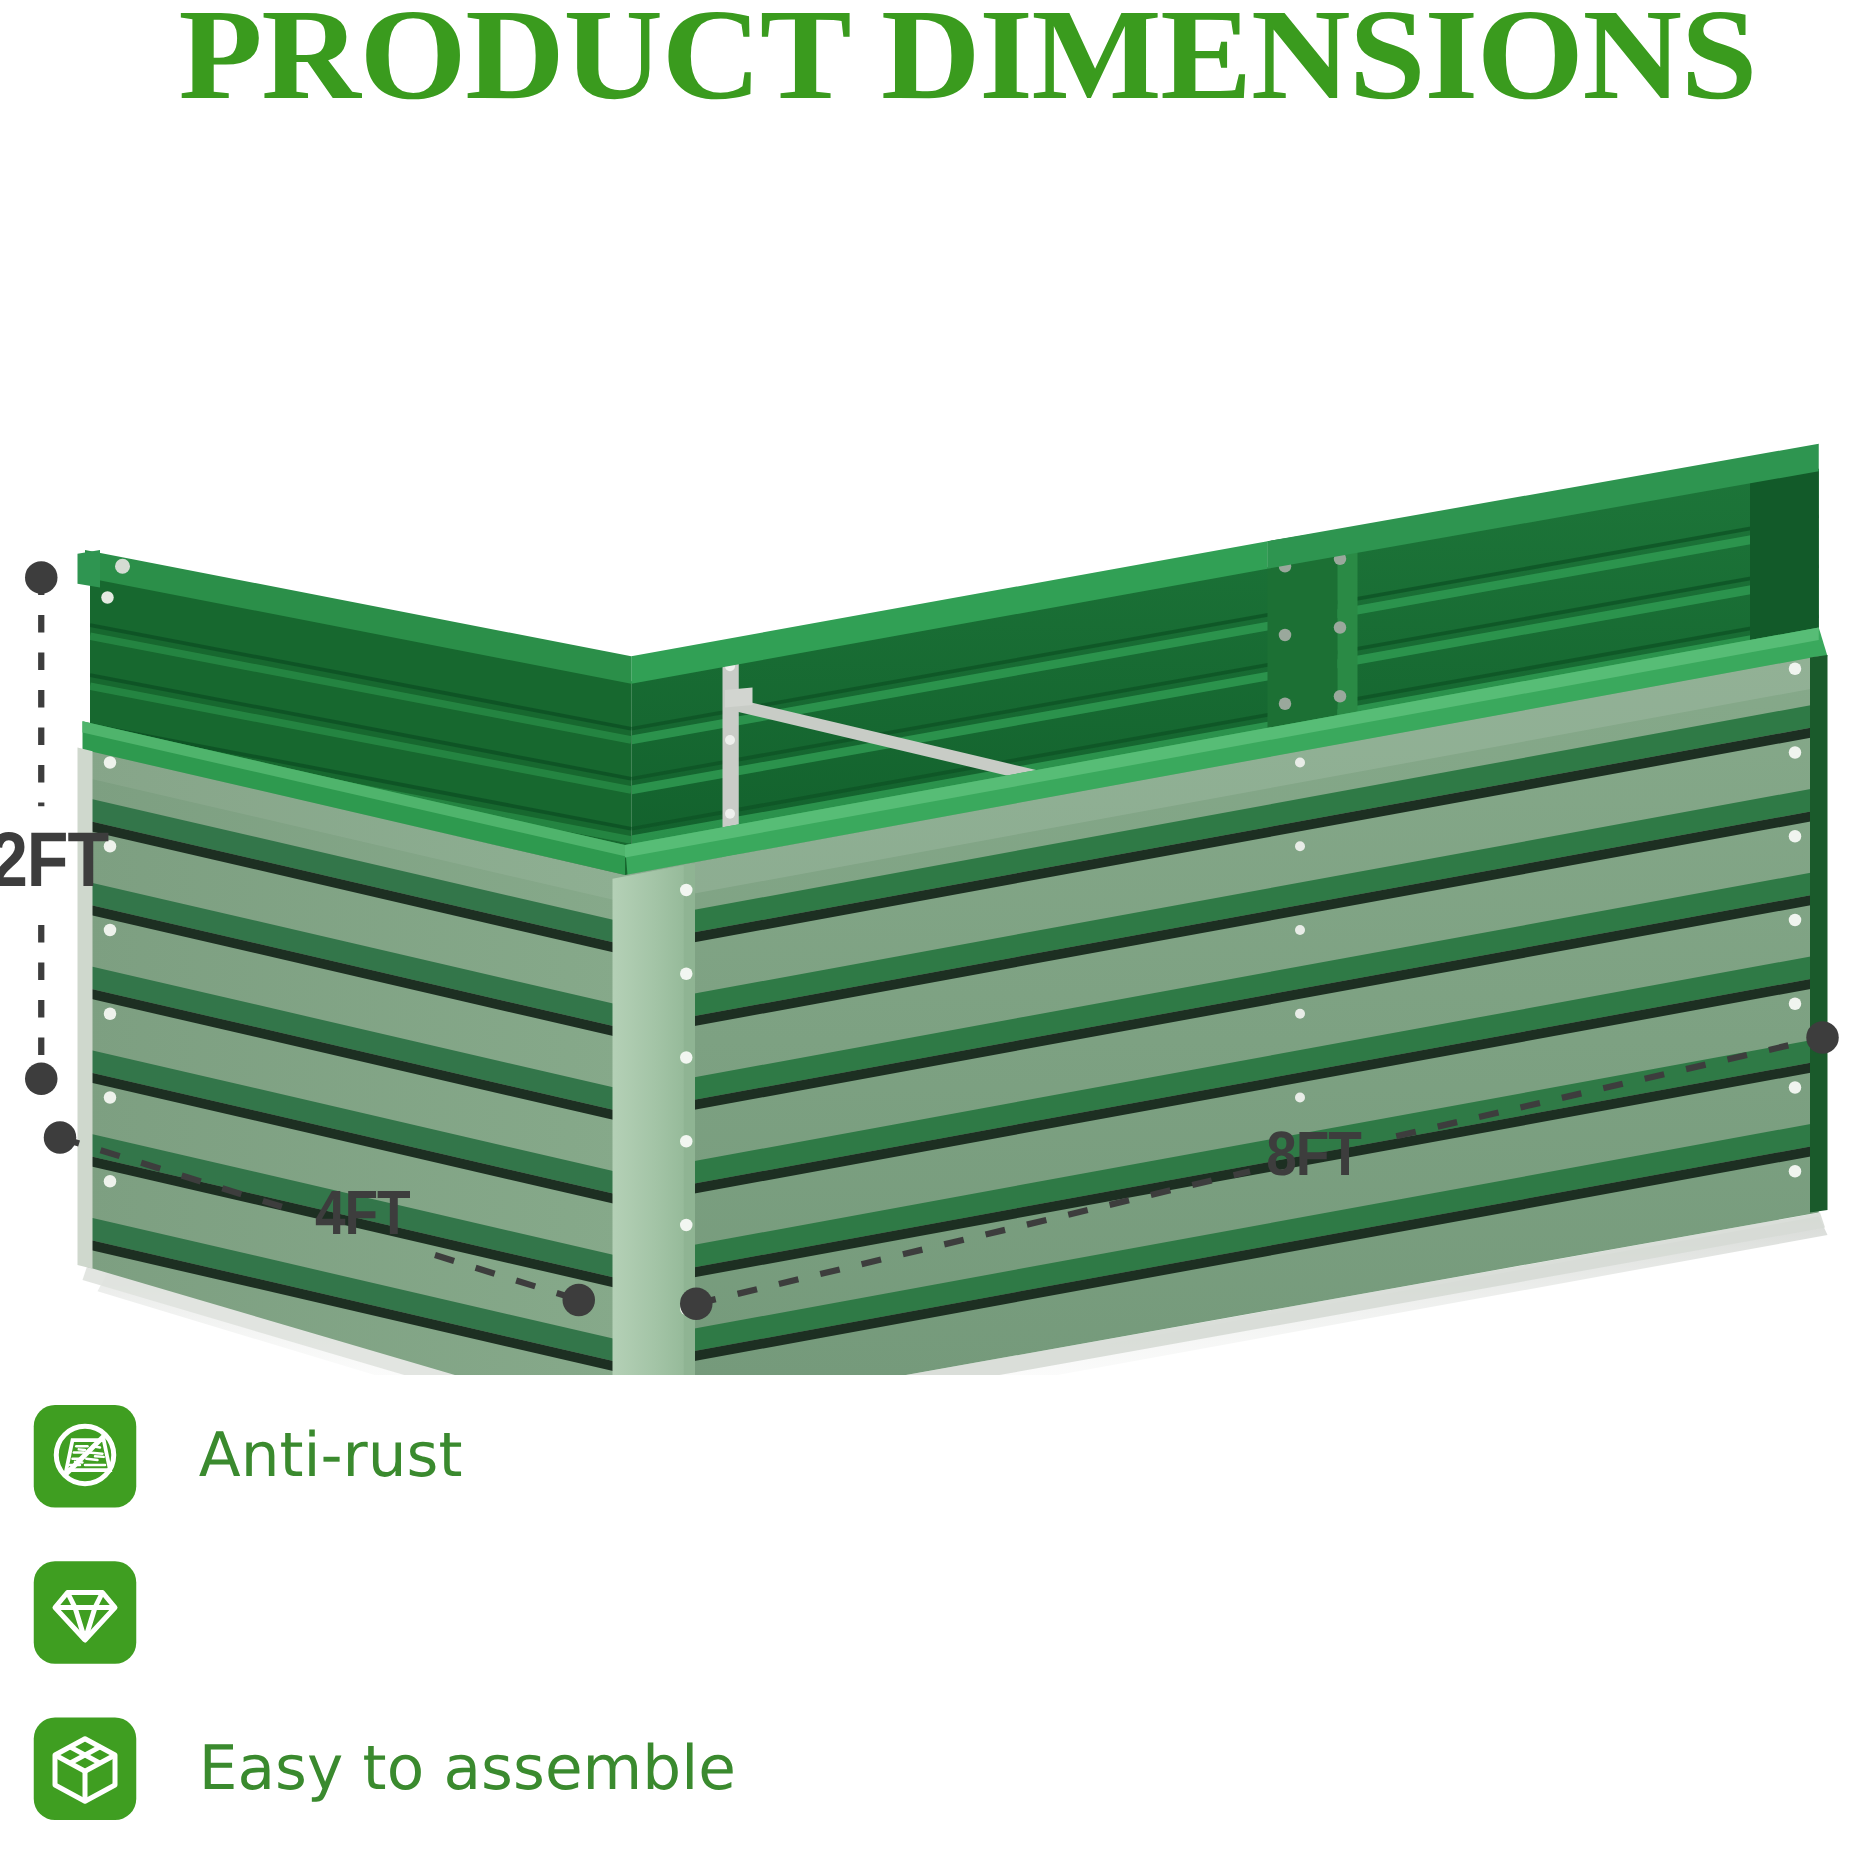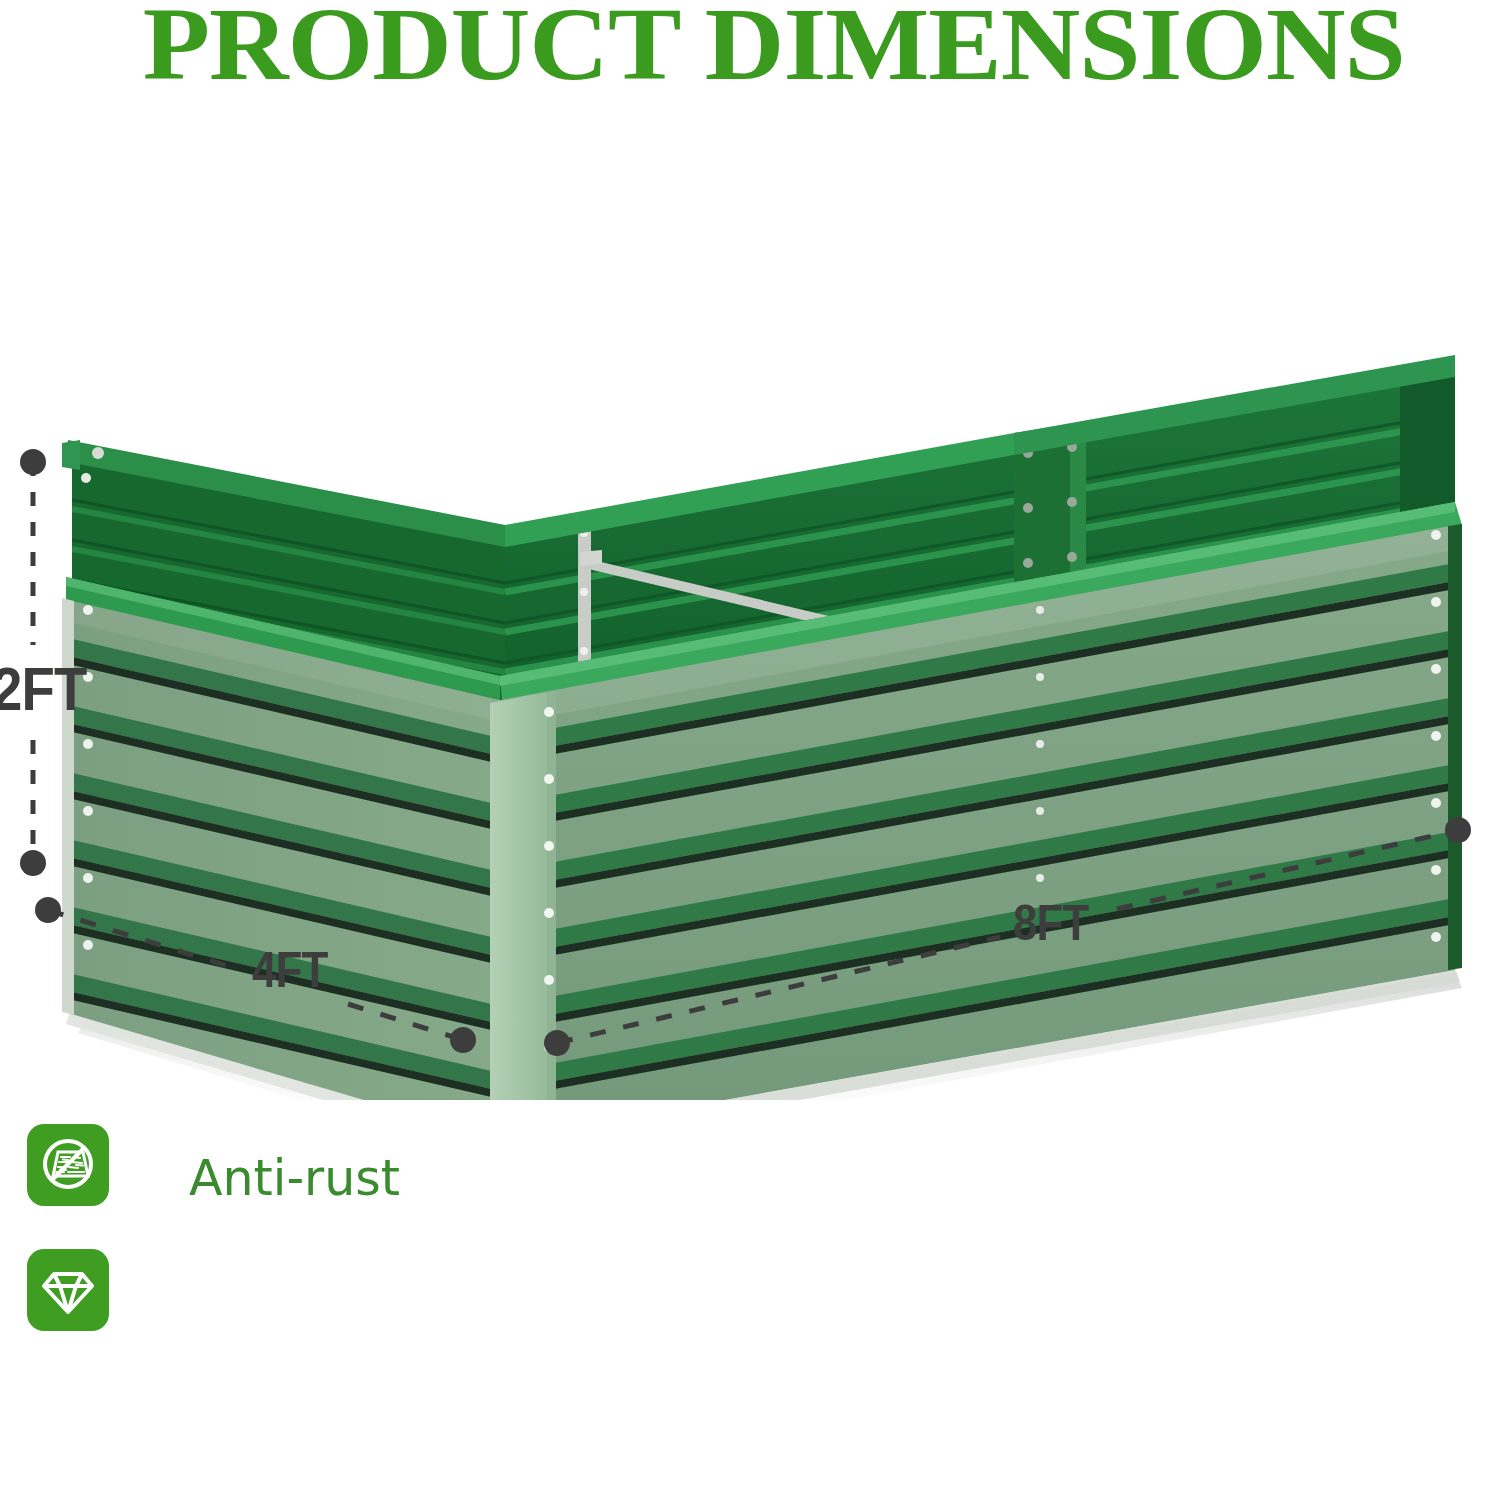--- a/index.html
+++ b/index.html
@@ -81,24 +81,23 @@
 
   
   #feature-list {
     position: absolute;
     left: 27px;
     top: 1124px;
     width: 900px;
   }
   .feature-row {
     display: flex;
-    align-items: flex-end;
+    align-items: center;
     height: 82px;
     margin-bottom: 43px;
-    gap: 30px;
   }
   .feature-icon {
     width: 82px;
     height: 82px;
     border-radius: 17px;
     background: #3f9e21;
     flex: 0 0 82px;
     display: flex;
     align-items: center;
     justify-content: center;
@@ -435,14 +434,30 @@
             <path d="M16 14 L44 14 L54 26 L30 52 L6 26 Z"></path>
             <path d="M6 26 L54 26"></path>
             <path d="M16 14 L22 26 L30 52"></path>
             <path d="M44 14 L38 26 L30 52"></path>
           </g>
         </svg>
       </span>
     </div>
   </div>
 
+  <div class="feature-row">
+    <div class="feature-icon">
+      <span>
+        <svg width="60" height="60" viewBox="0 0 60 60">
+          <g fill="none" stroke="#ffffff" stroke-width="4" stroke-linejoin="round">
+            <path d="M30 6 L54 19 L54 43 L30 56 L6 43 L6 19 Z"></path>
+            <path d="M6 19 L30 32 L54 19"></path>
+            <path d="M30 32 L30 56"></path>
+            <path d="M18 12.5 L42 25.5"></path>
+            <path d="M42 12.5 L18 25.5"></path>
+          </g>
+        </svg>
+      </span>
+    </div>
+    <div class="feature-text">Easy to assemble</div>
+  </div>
 
 </div>
 
 </body></html>

